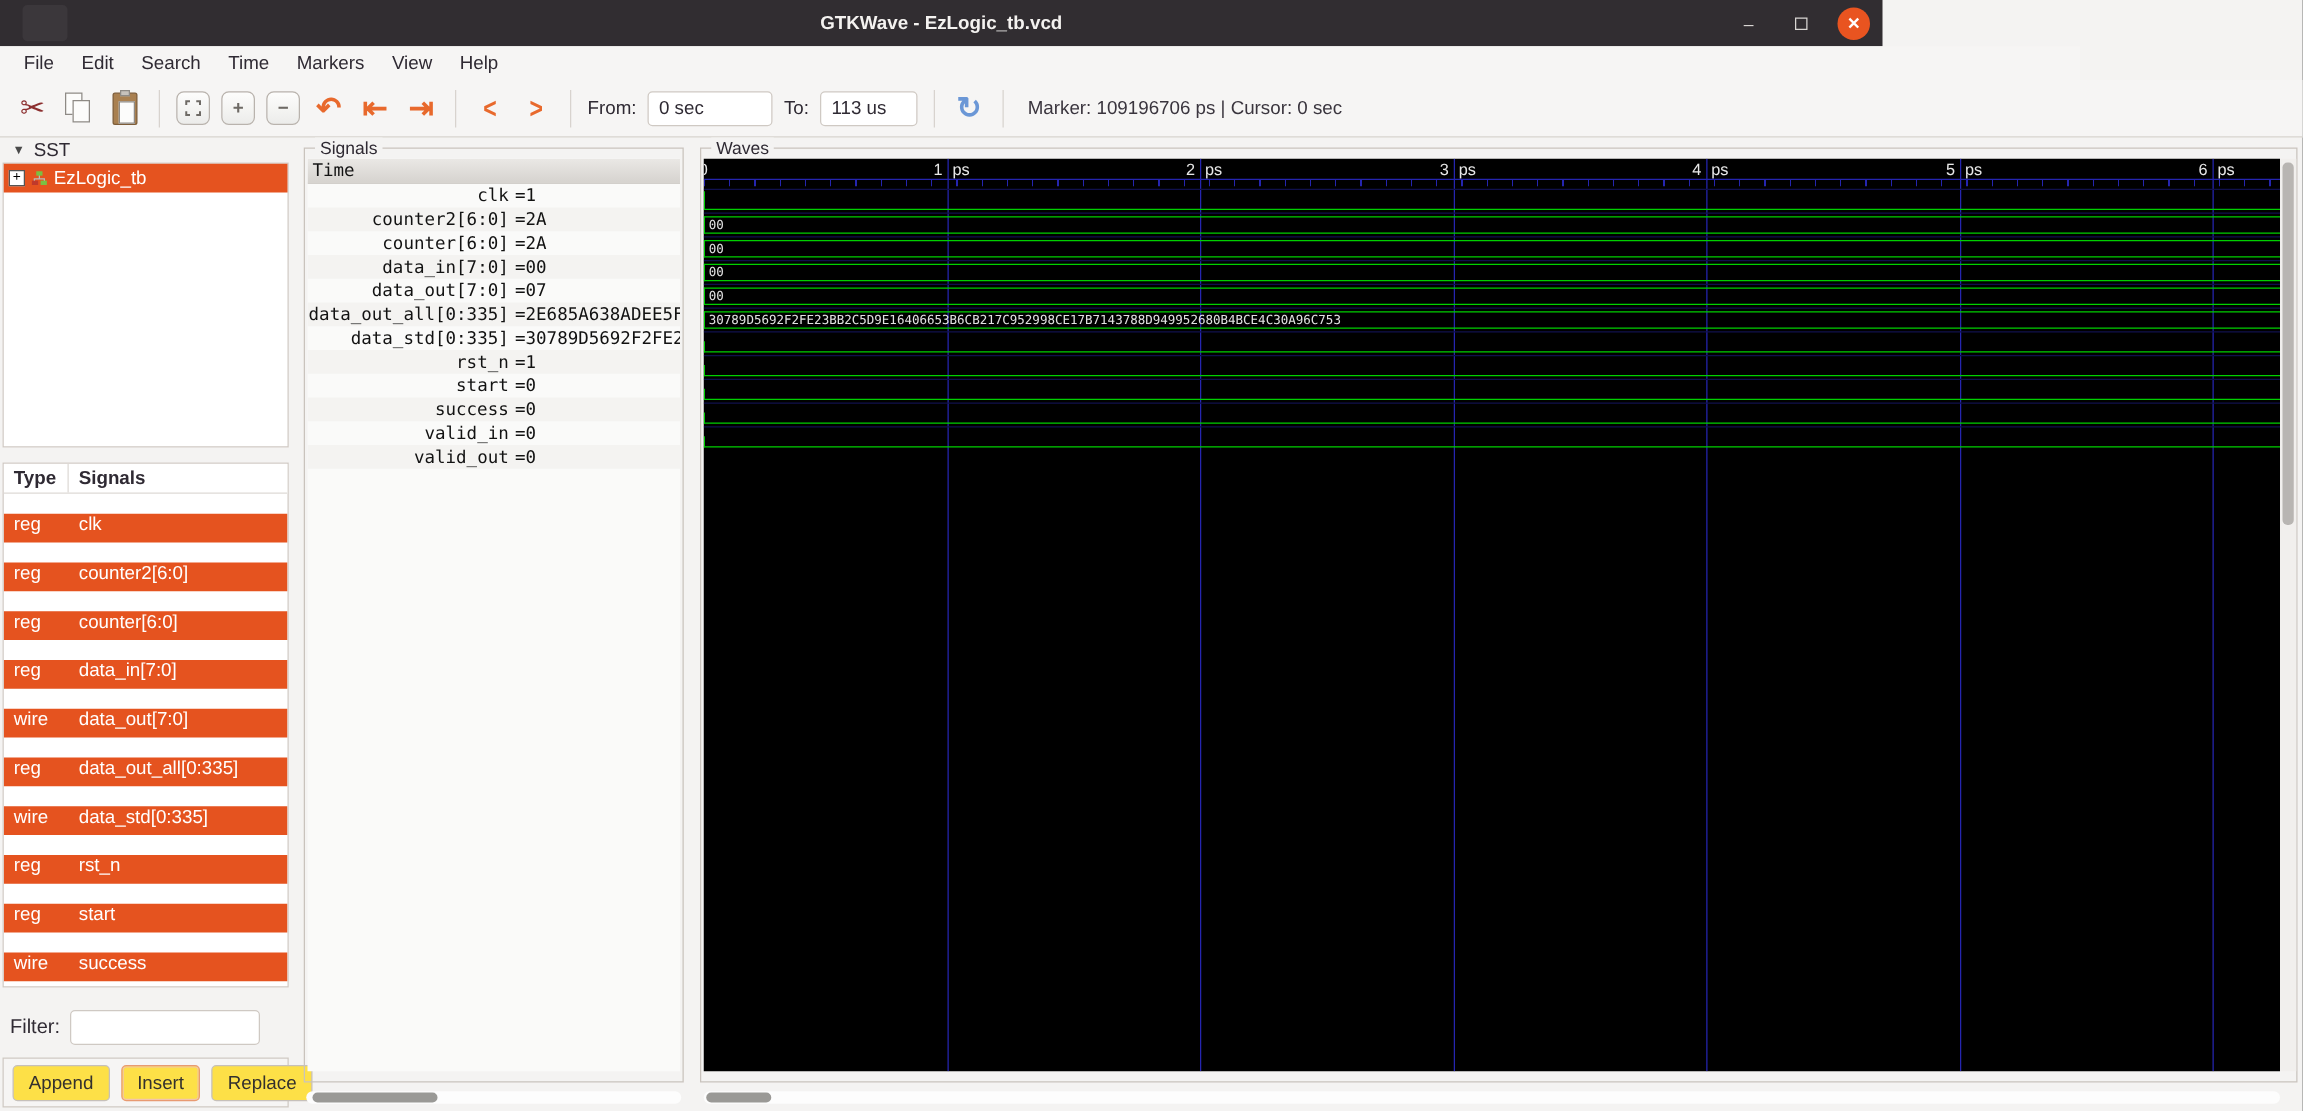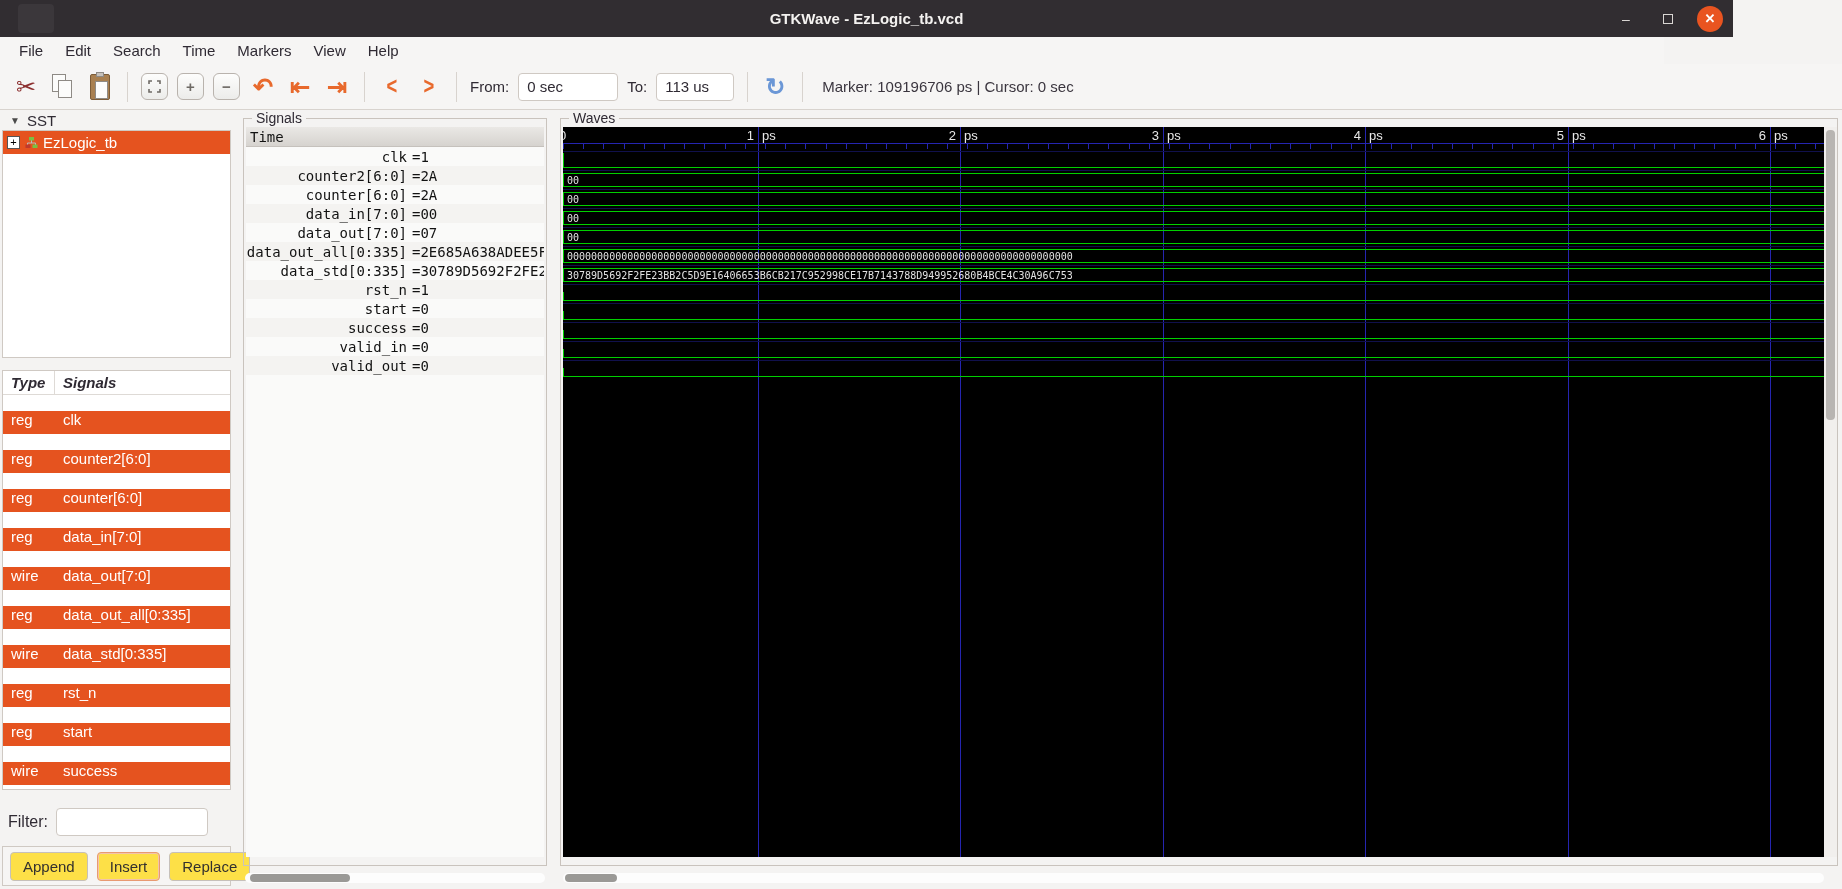--- a/index.html
+++ b/index.html
@@ -1,20 +1,20 @@
 <!DOCTYPE html>
 <html><head>
 <meta charset="utf-8">
 <style>
   html,body{margin:0;padding:0;width:1842px;height:889px;overflow:hidden;
     font-family:"Liberation Sans",sans-serif;background:#f4f3f2;color:#2f2a33;}
   *{box-sizing:border-box;}
 
   
-  .titlebar{position:absolute;left:0;top:0;width:1733px;height:37px;background:#312d31;
+  .titlebar{position:absolute;left:0;top:0;width:1506px;height:37px;background:#312d31;
     display:flex;align-items:center;justify-content:center;text-align:center;}
   .titlebar .apptitle{color:#f4f2f0;font-size:15px;font-weight:bold;}
   .app-icon{position:absolute;left:18px;top:4px;width:36px;height:29px;background:#3b373b;border-radius:4px;}
   .winctl{position:absolute;right:10px;top:0;height:37px;display:flex;align-items:center;gap:16px;}
   .winbtn{width:26px;height:26px;display:flex;align-items:center;justify-content:center;color:#d9d6d3;font-size:14px;}
   .winbtn.max span{display:block;width:10px;height:10px;border:1px solid #d9d6d3;}
   .winbtn.close{background:#e95420;border-radius:50%;color:#fff;font-size:13px;font-weight:bold;}
 
   
   .menubar{position:absolute;left:0;top:37px;width:1664px;height:27px;background:#f6f5f4;
@@ -44,21 +44,21 @@
 
   
   .sst-header{position:absolute;left:10px;top:112px;display:flex;align-items:center;gap:7px;font-size:15px;}
   .sst-tri{font-size:10px;color:#4a4a4a;}
   .whitebox{background:#fff;border:1px solid #cfc9c3;}
   .treebox{position:absolute;left:2px;top:130px;width:229px;height:228px;}
   .treerow{height:23px;background:#e5531f;color:#fff;display:flex;align-items:center;gap:5px;padding-left:4px;font-size:15px;}
   .expander{width:13px;height:13px;background:#fff;border:1px solid #555;color:#000;
     display:flex;align-items:center;justify-content:center;font-size:11px;line-height:11px;}
   .tablebox{position:absolute;left:2px;top:370px;width:229px;height:420px;overflow:hidden;}
-  .thead{height:24px;display:flex;align-items:center;border-bottom:1px solid #dedad6;font-weight:bold;font-size:15px;background:#fff;font-style:italic;}
+  .thead{height:24px;display:flex;align-items:center;border-bottom:1px solid #dedad6;font-weight:bold;font-size:15px;background:#fff;}
   .thead .c1{width:52px;padding-left:8px;border-right:1px solid #dedad6;height:100%;display:flex;align-items:center;}
   .thead .c2{padding-left:8px;}
   .trow{height:23px;display:flex;align-items:flex-start;background:#e5531f;color:#fff;font-size:15px;margin-top:16px;}
   .trow .c1{width:52px;padding-left:8px;}
   .trow .c2{padding-left:8px;}
   .filter-row{position:absolute;left:8px;top:808px;display:flex;align-items:center;gap:8px;}
   .filter-row input{width:152px;height:28px;border:1px solid #cfc9c3;border-radius:4px;background:#fff;}
   .actionsbox{position:absolute;left:2px;top:846px;width:229px;height:40px;border:1px solid #cfc9c3;
     display:flex;align-items:center;gap:9px;padding-left:7px;background:#f6f5f4;}
   .btn{height:29px;padding:0 12px;background:#fde047;border:1px solid #c6c0ba;border-radius:4px;
@@ -372,25 +372,20 @@
             <span class="wv">00</span>
           </div>
         </div>
       <div class="wrow">
           <div class="bus">
             <span class="wv">00</span>
           </div>
         </div>
       <div class="wrow">
           <div class="bus">
-            <span class="wv">000000000000000000000000000000000000000000000000000000000000000000000000000000000000</span>
-          </div>
-        </div>
-      <div class="wrow">
-          <div class="bus">
             <span class="wv">30789D5692F2FE23BB2C5D9E16406653B6CB217C952998CE17B7143788D949952680B4BCE4C30A96C753</span>
           </div>
         </div>
       <div class="wrow">
           <span class="bitlow"></span>
           <span class="tick0"></span>
         </div>
       <div class="wrow">
           <span class="bitlow"></span>
           <span class="tick0"></span>

